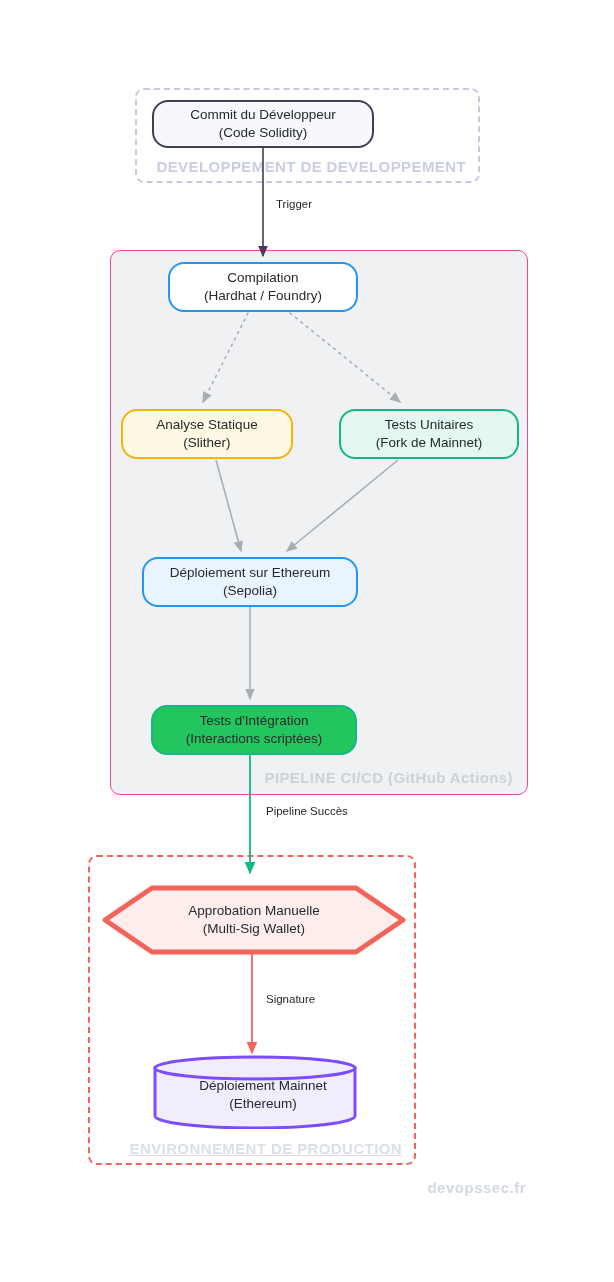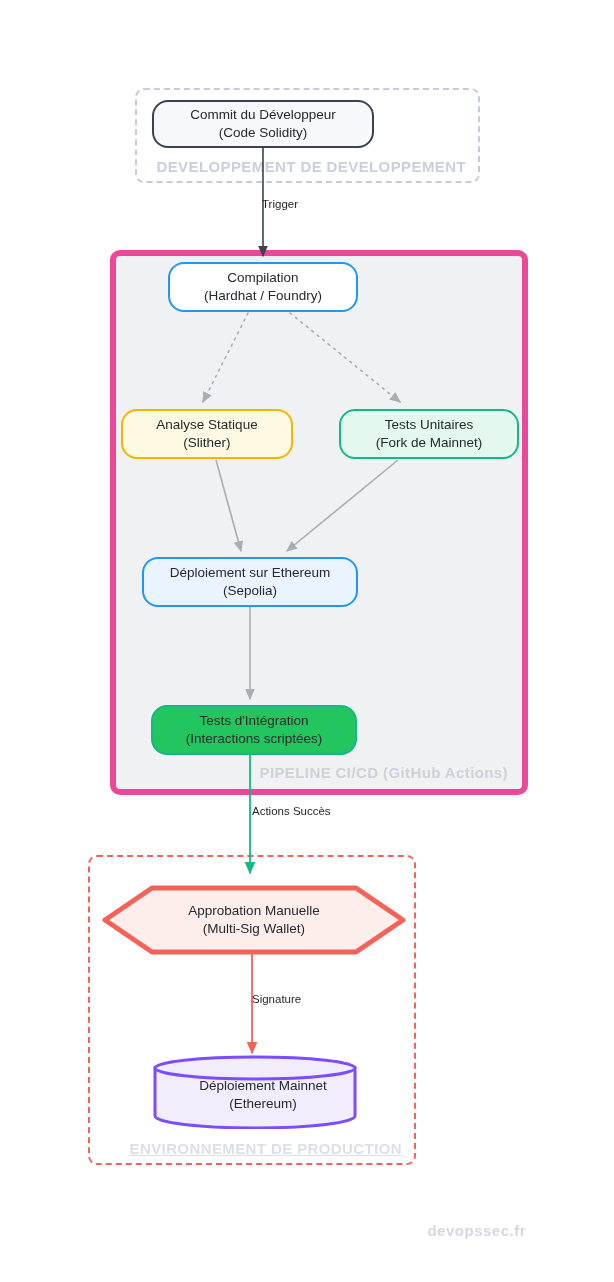--- a/index.html
+++ b/index.html
@@ -25,21 +25,21 @@
     left:135px;top:88px;width:345px;height:95px;
     border:2px dashed #c5cbdd;border-radius:9px;
     background:transparent;
   }
   #cluster-dev .cluster-label{
     right:12px;bottom:6px;color:#c9cfe0;
   }
 
   #cluster-pipeline{
     left:110px;top:250px;width:418px;height:545px;
-    border:6px solid #ec4899;border-radius:10px;
+    border:1px solid #ec4899;border-radius:10px;
     background:#eff1f3;
   }
   #cluster-pipeline .cluster-label{
     right:14px;bottom:8px;color:#ccd2d9;
   }
 
   #cluster-prod{
     left:88px;top:855px;width:328px;height:310px;
     border:2px dashed #f2645a;border-radius:9px;
     background:transparent;
@@ -109,28 +109,29 @@
     padding-top:6px;box-sizing:border-box;
   }
 
   
   .edge-label{
     position:absolute;
     font-size:11.5px;
     color:#1f2227;
     background:transparent;
     white-space:nowrap;
+    padding-left:14px;
   }
   #label-trigger{left:262px;top:198px;}
   #label-success{left:252px;top:805px;}
   #label-signature{left:252px;top:993px;}
 
   
   #watermark{
-    position:absolute;right:88px;top:1222px;
+    position:absolute;right:88px;top:1179px;
     font-size:15px;font-weight:bold;
     color:#d4d8e2;letter-spacing:.5px;
   }
 </style>
 </head>
 <body>
 
 <div id="canvas">
 
   <div class="cluster" id="cluster-dev">
@@ -172,21 +173,21 @@
     <line x1="398" y1="460" x2="287" y2="551" stroke="#a9aeb4" stroke-width="1.6" marker-end="url(#ah-gray)"></line>
 
     <line x1="250" y1="607" x2="250" y2="699" stroke="#a9aeb4" stroke-width="1.6" marker-end="url(#ah-gray)"></line>
 
     <line x1="250" y1="755" x2="250" y2="873" stroke="#12b886" stroke-width="1.8" marker-end="url(#ah-green)"></line>
 
     <line x1="252" y1="944" x2="252" y2="1053" stroke="#f2645a" stroke-width="1.8" marker-end="url(#ah-red)"></line>
   </svg>
 
   <span class="edge-label" id="label-trigger">Trigger</span>
-  <span class="edge-label" id="label-success">Actions Succès</span>
+  <span class="edge-label" id="label-success">Pipeline Succès</span>
   <span class="edge-label" id="label-signature">Signature</span>
 
   <div class="node node-rounded" id="node-commit">Commit du Développeur
 (Code Solidity)</div>
 
   <div class="node node-rounded" id="node-compilation">Compilation
 (Hardhat / Foundry)</div>
 
   <div class="node node-rounded" id="node-static">Analyse Statique
 (Slither)</div>

